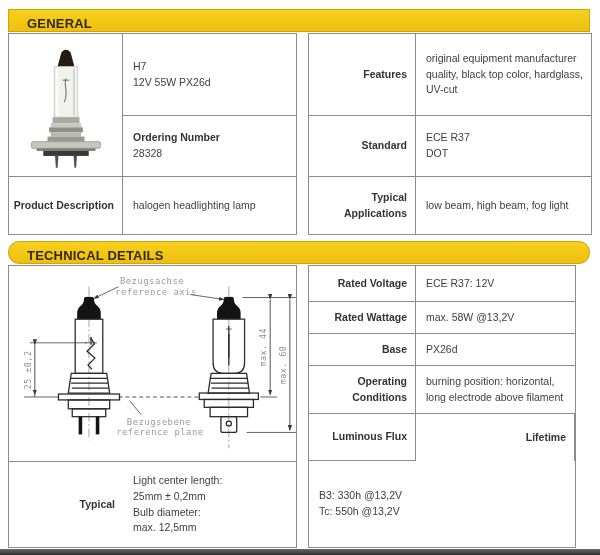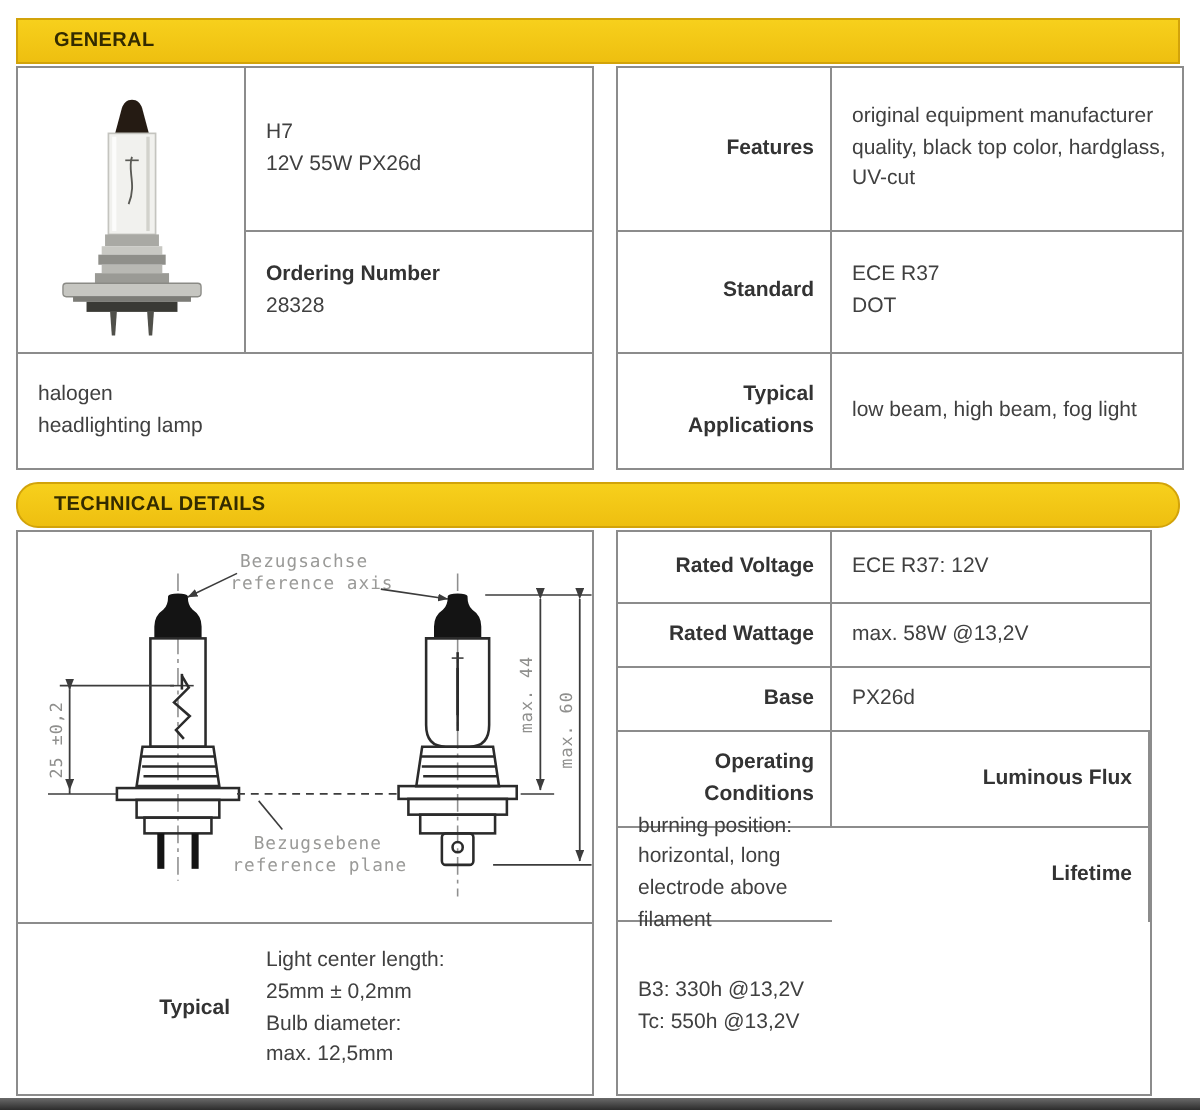--- a/index.html
+++ b/index.html
@@ -5,22 +5,22 @@
   html,body{margin:0;padding:0;background:#fff;}
   .sheet{
     position:relative;width:600px;height:555px;background:#ffffff;
     font-family:"Liberation Sans","DejaVu Sans",sans-serif;
     color:#404040;overflow:hidden;
   }
   .bar{
     position:absolute;left:8px;width:582px;height:23px;
     background:linear-gradient(#f7d01c,#eebf10);
     border:1px solid #d2a30a;box-sizing:border-box;
-    display:flex;align-items:center;
-    font-size:10px;font-weight:bold;color:#332b00;
+    display:flex;align-items:flex-end;
+    font-size:13px;font-weight:bold;color:#332b00;
     padding-left:18px;letter-spacing:.2px;
   }
   .bar-general{top:9px;}
   .bar-tech{top:241px;border-radius:11px;}
 
   .tbl{position:absolute;border:1px solid #8c8c8c;box-sizing:border-box;background:#fff;}
   .cell{box-sizing:border-box;display:flex;flex-direction:column;justify-content:center;
         font-size:10.5px;line-height:1.5;}
   .b-r{border-right:1px solid #8c8c8c;}
   .b-b{border-bottom:1px solid #8c8c8c;}
@@ -89,20 +89,21 @@
         <path d="M44,132 L48,132 L47,146 L45,146 Z" fill="#50504a"></path>
         <path d="M66,132 L70,132 L69,146 L67,146 Z" fill="#50504a"></path>
       </svg>
     </div>
     <div class="cell val b-b">H7
 12V 55W PX26d</div>
     <div class="cell val b-b" style="white-space:normal;">
       <div class="ord-label">Ordering Number</div>
       <div>28328</div>
     </div>
+    <div class="cell lbl b-r">Product Description</div>
     <div class="cell val">halogen headlighting lamp</div>
   </div>
 
   <div class="tbl gen-right">
     <div class="cell lbl b-r b-b">Features</div>
     <div class="cell val b-b">original equipment manufacturer quality, black top color, hardglass, UV-cut</div>
     <div class="cell lbl b-r b-b">Standard</div>
     <div class="cell val b-b">ECE R37
 DOT</div>
     <div class="cell lbl b-r">Typical Applications</div>
@@ -188,21 +189,21 @@
   </div>
 
   <div class="tbl tech-right">
     <div class="cell lbl b-r b-b">Rated Voltage</div>
     <div class="cell val b-b">ECE R37: 12V</div>
     <div class="cell lbl b-r b-b">Rated Wattage</div>
     <div class="cell val b-b">max. 58W @13,2V</div>
     <div class="cell lbl b-r b-b">Base</div>
     <div class="cell val b-b">PX26d</div>
     <div class="cell lbl b-r b-b">Operating Conditions</div>
+    <div class="cell val b-b">burning position: horizontal, long electrode above filament</div>
     <div class="cell lbl b-r b-b">Luminous Flux</div>
-    <div class="cell val b-b">burning position: horizontal, long electrode above filament</div>
     <div class="cell lbl b-r">Lifetime</div>
     <div class="cell val">B3: 330h @13,2V
 Tc: 550h @13,2V</div>
   </div>
 
   <div class="bottom-strip"></div>
 </div>
 
 </body></html>

